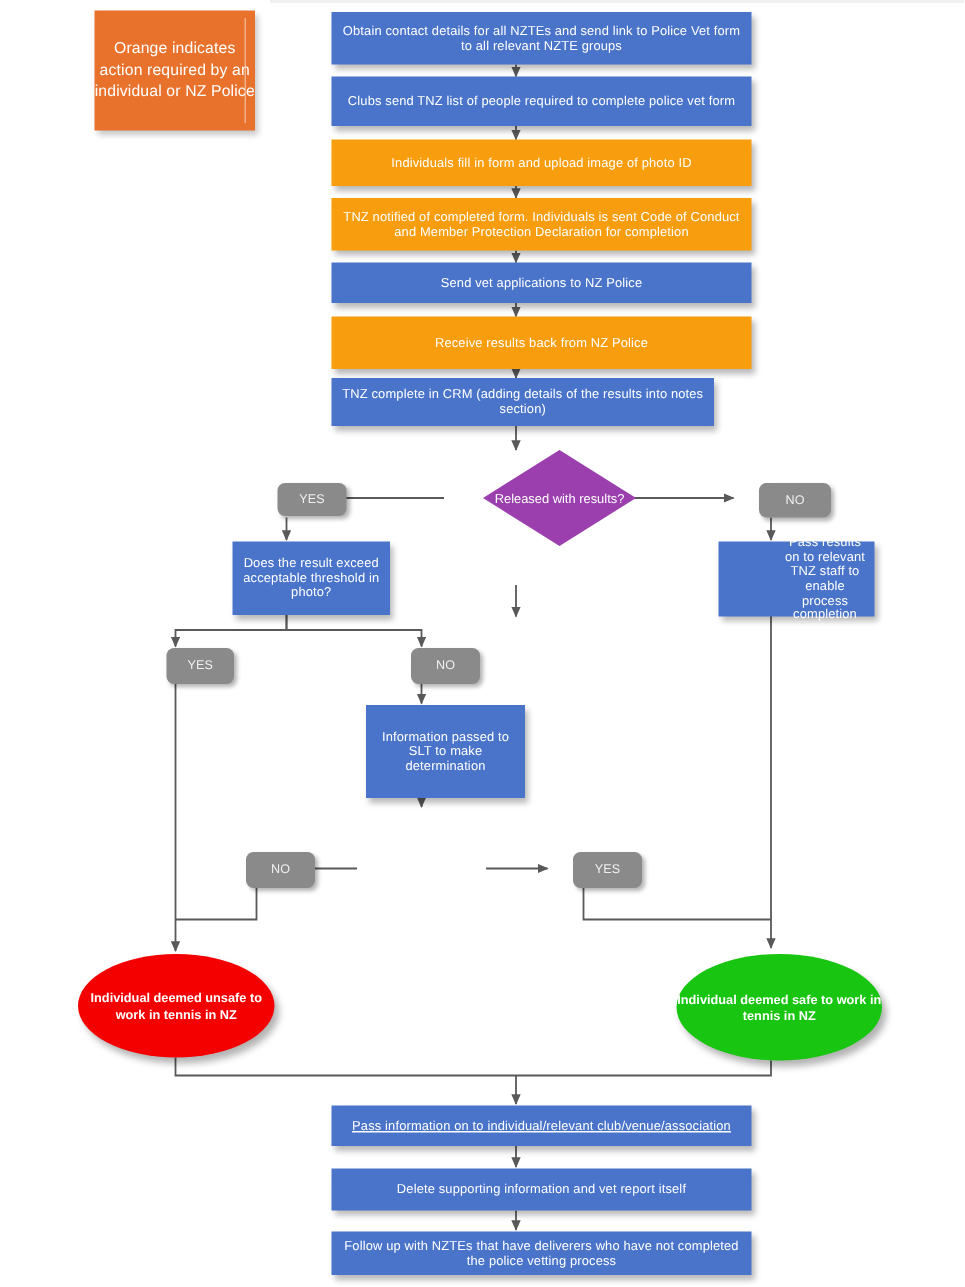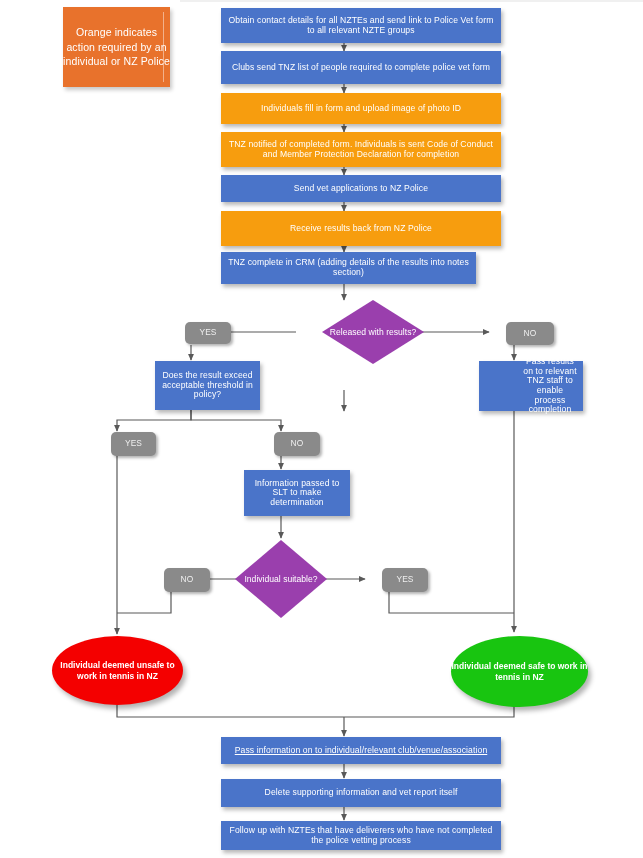--- a/index.html
+++ b/index.html
@@ -220,43 +220,39 @@
 
   <div class="node gray" style="left:169px; top:322px; width:46px; height:22px;">
     <span>YES</span>
   </div>
 
   <div class="node gray" style="left:490px; top:322px; width:48px; height:23px;">
     <span>NO</span>
   </div>
 
   <div class="node proc blue" style="left:139px; top:361px; width:105px; height:49px;">
-    <span>Does the result exceed acceptable threshold in policy?</span>
+    <span>Does the result exceed acceptable threshold in photo?</span>
   </div>
 
   <div class="node proc blue" style="left:463px; top:361px; width:104px; height:50px;padding-left:44px;">
     <span>Pass results on to relevant TNZ staff to enable process completion</span>
   </div>
 
   <div class="node gray" style="left:95px; top:432px; width:45px; height:24px;">
     <span>YES</span>
   </div>
 
   <div class="node gray" style="left:258px; top:432px; width:46px; height:24px;">
     <span>NO</span>
   </div>
 
-  <div class="node proc blue" style="left:228px; top:470px; width:106px; height:46px;">
+  <div class="node proc blue" style="left:228px; top:470px; width:106px; height:62px;">
     <span>Information passed to SLT to make determination</span>
   </div>
 
-  <div class="diamond-wrap" style="left:235px; top:540px; width:92px; height:78px;">
-    <div class="diamond-shape"></div>
-    <div class="diamond-label">Individual suitable?</div>
-  </div>
 
   <div class="node gray" style="left:148px; top:568px; width:46px; height:24px;">
     <span>NO</span>
   </div>
 
   <div class="node gray" style="left:366px; top:568px; width:46px; height:24px;">
     <span>YES</span>
   </div>
 
   <div class="ellipse green" style="left:451px; top:636px; width:137px; height:71px;">

